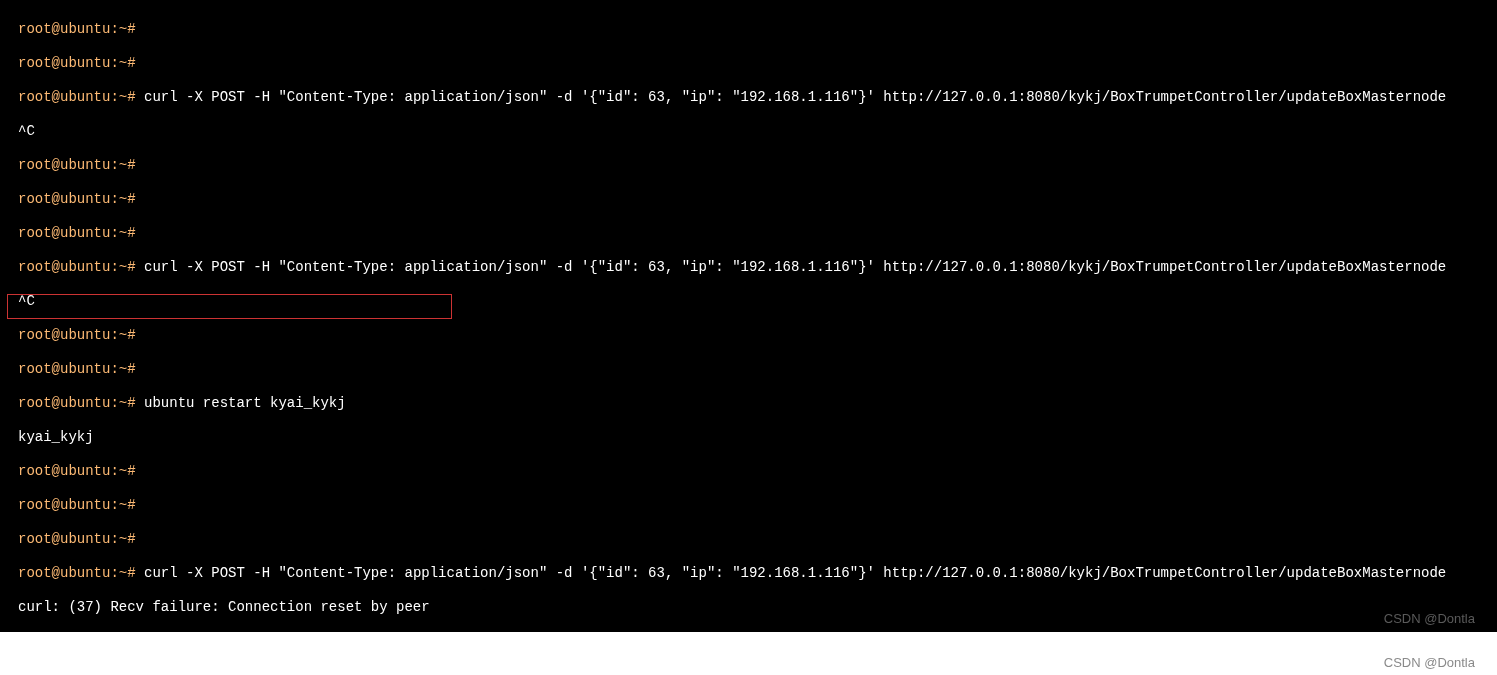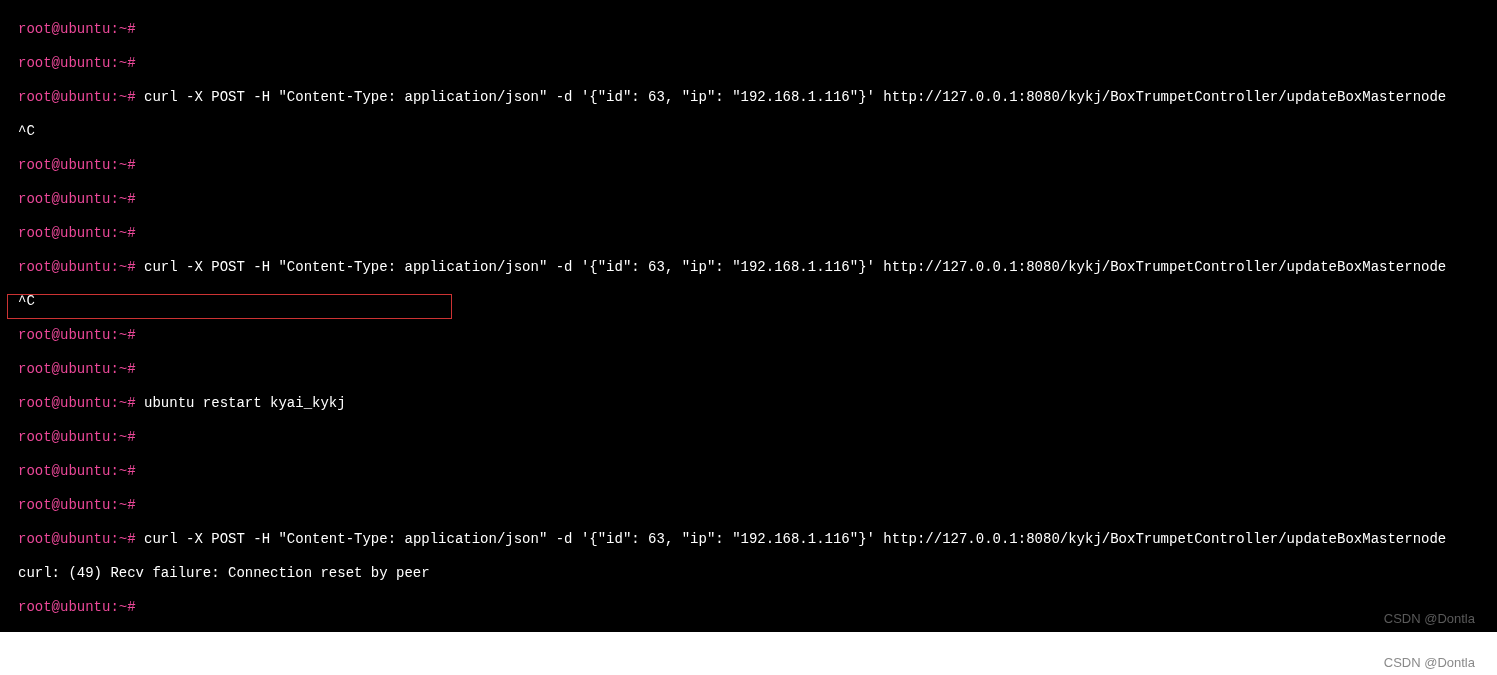--- a/index.html
+++ b/index.html
@@ -21,21 +21,21 @@
     }
     .terminal {
       white-space: pre-wrap;
       word-break: break-all;
       padding: 0 0 0 18px;
     }
     .line {
       min-height: 17px;
     }
     .prompt-user {
-      color: #ec4899;
+      color: #fdba74;
     }
     .cmd {
       color: #fff;
     }
     .output {
       color: #fff;
     }
     .highlight-box {
       position: absolute;
       border: 1px solid #cc3333;
@@ -75,25 +75,26 @@
 <div class="line"><span class="prompt-user">root@ubuntu:~#</span> <span class="cmd">curl -X POST -H "Content-Type: application/json" -d '{"id": 63, "ip": "192.168.1.116"}' http://127.0.0.1:8080/kykj/BoxTrumpetController/updateBoxMasternode</span></div>
 <div class="line"><span class="output">^C</span></div>
 <div class="line"><span class="prompt-user">root@ubuntu:~#</span></div>
 <div class="line"><span class="prompt-user">root@ubuntu:~#</span></div>
 <div class="line"><span class="prompt-user">root@ubuntu:~#</span></div>
 <div class="line"><span class="prompt-user">root@ubuntu:~#</span> <span class="cmd">curl -X POST -H "Content-Type: application/json" -d '{"id": 63, "ip": "192.168.1.116"}' http://127.0.0.1:8080/kykj/BoxTrumpetController/updateBoxMasternode</span></div>
 <div class="line"><span class="output">^C</span></div>
 <div class="line"><span class="prompt-user">root@ubuntu:~#</span></div>
 <div class="line"><span class="prompt-user">root@ubuntu:~#</span></div>
 <div class="line"><span class="prompt-user">root@ubuntu:~#</span> <span class="cmd">ubuntu restart kyai_kykj</span></div>
+<div class="line"><span class="output">kyai_kykj</span></div>
 <div class="line"><span class="prompt-user">root@ubuntu:~#</span></div>
 <div class="line"><span class="prompt-user">root@ubuntu:~#</span></div>
 <div class="line"><span class="prompt-user">root@ubuntu:~#</span></div>
 <div class="line"><span class="prompt-user">root@ubuntu:~#</span> <span class="cmd">curl -X POST -H "Content-Type: application/json" -d '{"id": 63, "ip": "192.168.1.116"}' http://127.0.0.1:8080/kykj/BoxTrumpetController/updateBoxMasternode</span></div>
-<div class="line"><span class="output">curl: (49) Recv failure: Connection reset by peer</span></div>
+<div class="line"><span class="output">curl: (37) Recv failure: Connection reset by peer</span></div>
 <div class="line"><span class="prompt-user">root@ubuntu:~#</span></div>
 <div class="line"><span class="prompt-user">root@ubuntu:~#</span></div>
 
 
 
 
 
 
 
 

